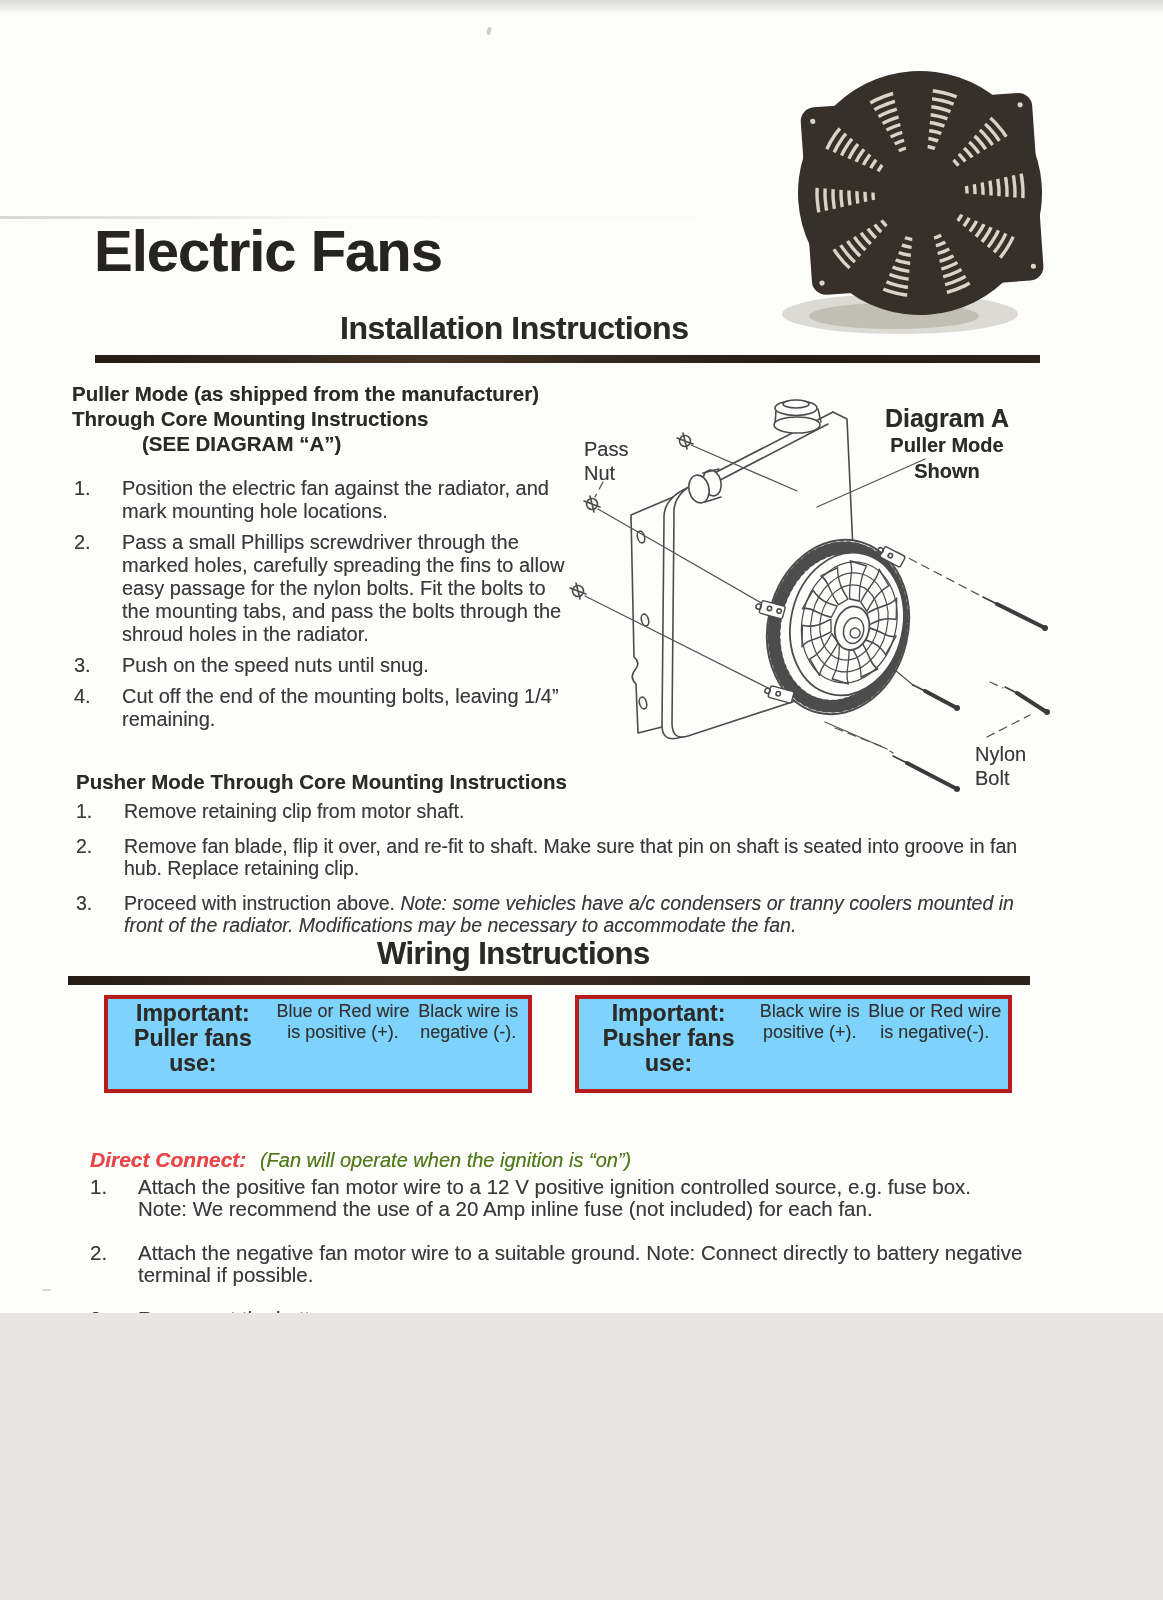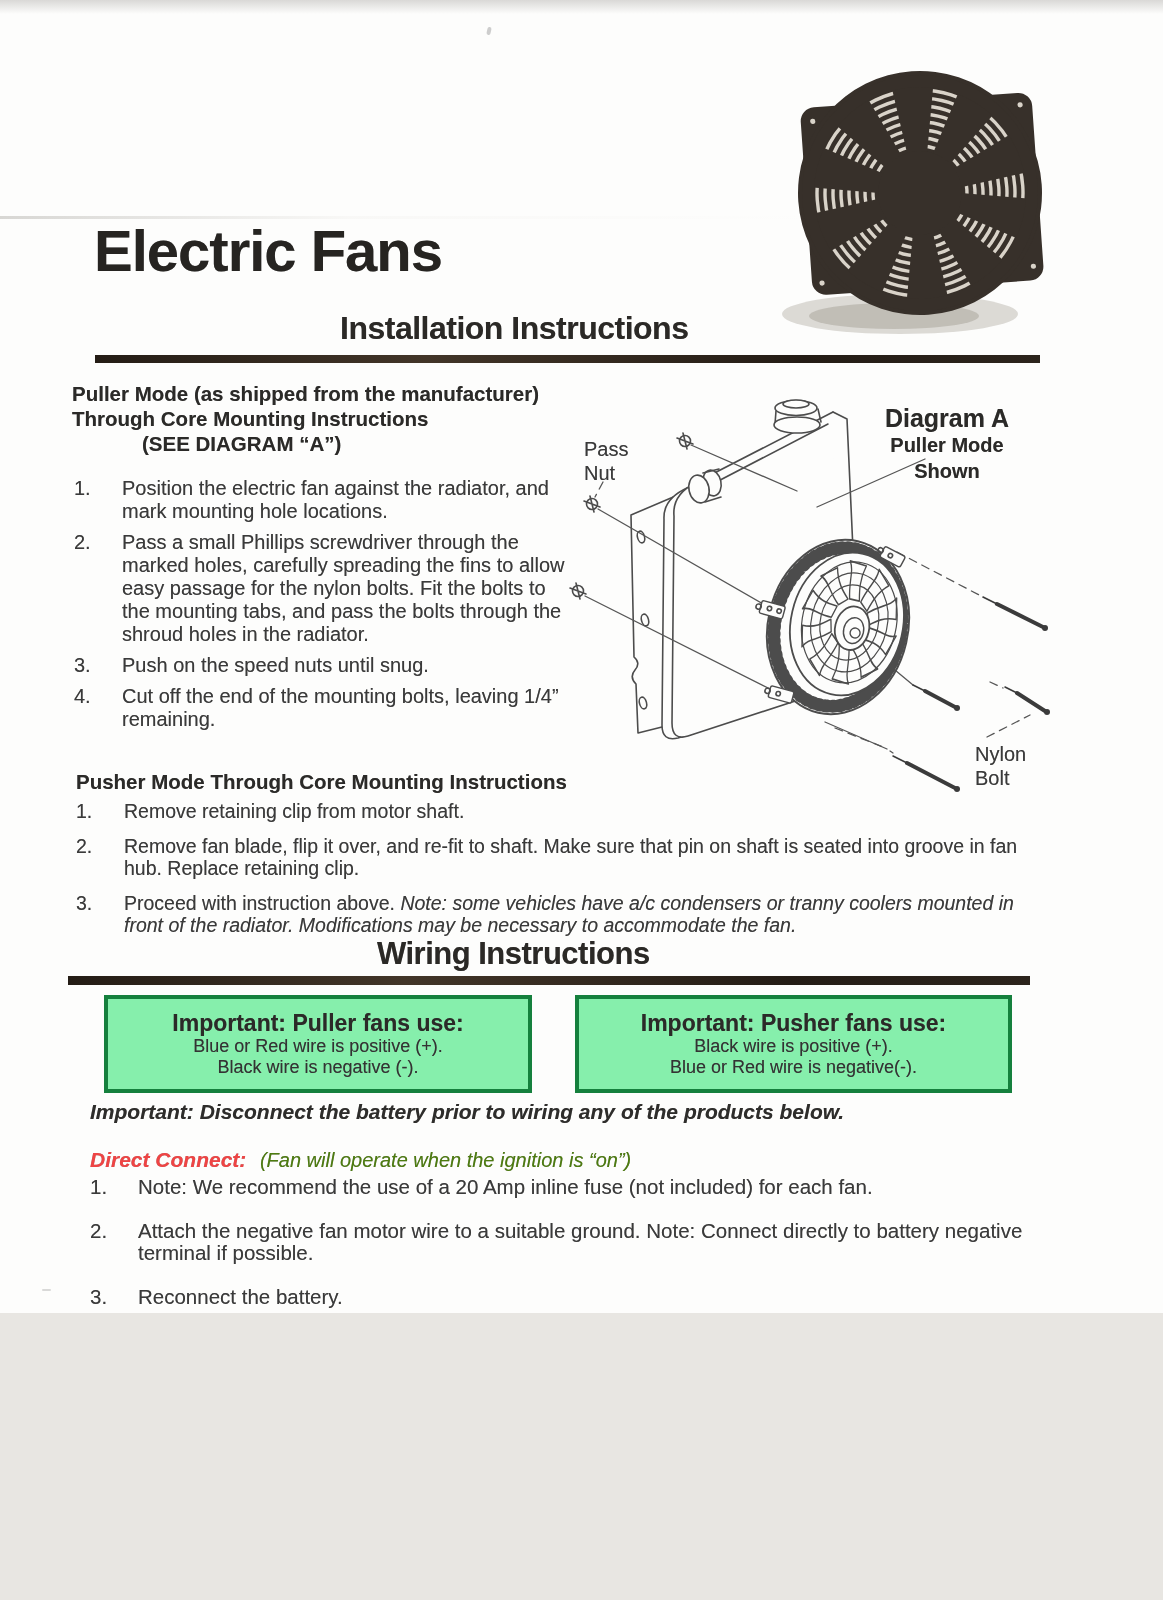--- a/index.html
+++ b/index.html
@@ -37,21 +37,21 @@
   .step .num{flex:0 0 26px;}
   .step .txt{flex:1 1 auto;margin-left:22px;}
   .puller-steps{left:74px;top:477px;width:503px;font-size:20px;line-height:23px;}
   .pusher-head{left:76px;top:770px;font-size:20.5px;font-weight:bold;color:#2b2a28;}
   .pusher-steps{left:76px;top:800px;width:952px;font-size:19.5px;line-height:22.5px;}
   .pusher-steps .step{margin-bottom:12px;}
   .pusher-steps em{font-style:italic;}
 
   .wiring-head{left:377px;top:936px;font-size:31px;font-weight:bold;color:#2b2926;letter-spacing:-.5px;}
 
-  .wirebox{border:4px solid #15803d;background:#86efac;display:flex;flex-direction:column;
+  .wirebox{border:4px solid #b91c1c;background:#7dd3fc;display:flex;flex-direction:row;
     justify-content:center;text-align:center;padding:2px 4px;}
   .wirebox .bx-title{font-size:23px;font-weight:bold;color:#2b2a28;line-height:25px;}
   .wirebox .bx-line{font-size:18px;line-height:21px;color:#333;}
   .box1{left:104px;top:995px;width:428px;height:98px;}
   .box2{left:575px;top:995px;width:437px;height:98px;}
 
   .warning{left:90px;top:1100px;font-size:21px;font-weight:bold;font-style:italic;color:#2e2d2b;}
   .dc-label-row{left:90px;top:1148px;font-size:20px;}
   .dc-label{font-weight:bold;font-style:italic;color:#ef4444;font-size:21px;}
   .dc-note-inline{font-style:italic;color:#4d7c0f;margin-left:8px;}
@@ -299,31 +299,31 @@
     <div class="bx-title soft">Important: Puller fans use:</div>
     <div class="bx-line soft">Blue or Red wire is positive (+).</div>
     <div class="bx-line soft">Black wire is negative (-).</div>
   </div>
   <div class="abs wirebox box2">
     <div class="bx-title soft">Important: Pusher fans use:</div>
     <div class="bx-line soft">Black wire is positive (+).</div>
     <div class="bx-line soft">Blue or Red wire is negative(-).</div>
   </div>
 
-  <div class="abs warning soft">Important: Disconnect the battery prior to wiring any of the products below.</div>
 
   <div class="abs dc-label-row soft">
     <span class="dc-label">Direct Connect:</span>
     <span class="dc-note-inline">(Fan will operate when the ignition is “on”)</span>
   </div>
 
   <div class="abs steps dc-steps soft">
     <div class="step">
       <span class="num">1.</span>
       <span class="txt">
+        <div>Attach the positive fan motor wire to a 12 V positive ignition controlled source, e.g. fuse box.</div>
         <div class="note-line">Note: We recommend the use of a 20 Amp inline fuse (not included) for each fan.</div>
       </span>
     </div>
     <div class="step">
       <span class="num">2.</span>
       <span class="txt">
         <div>Attach the negative fan motor wire to a suitable ground. Note: Connect directly to battery negative terminal if possible.</div>
 
       </span>
     </div>

